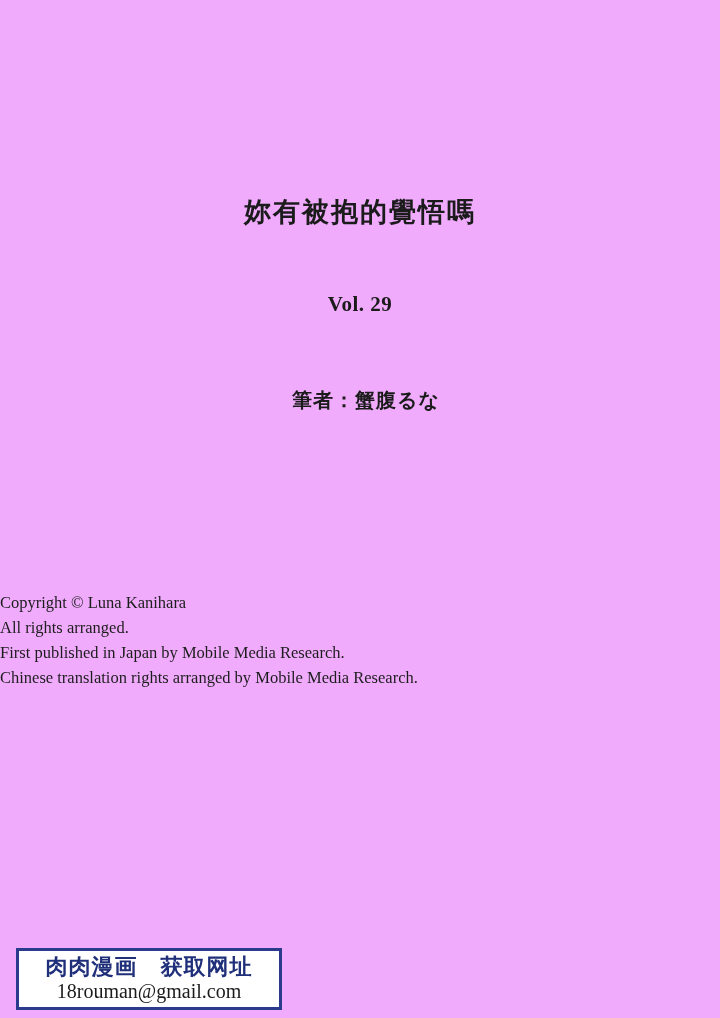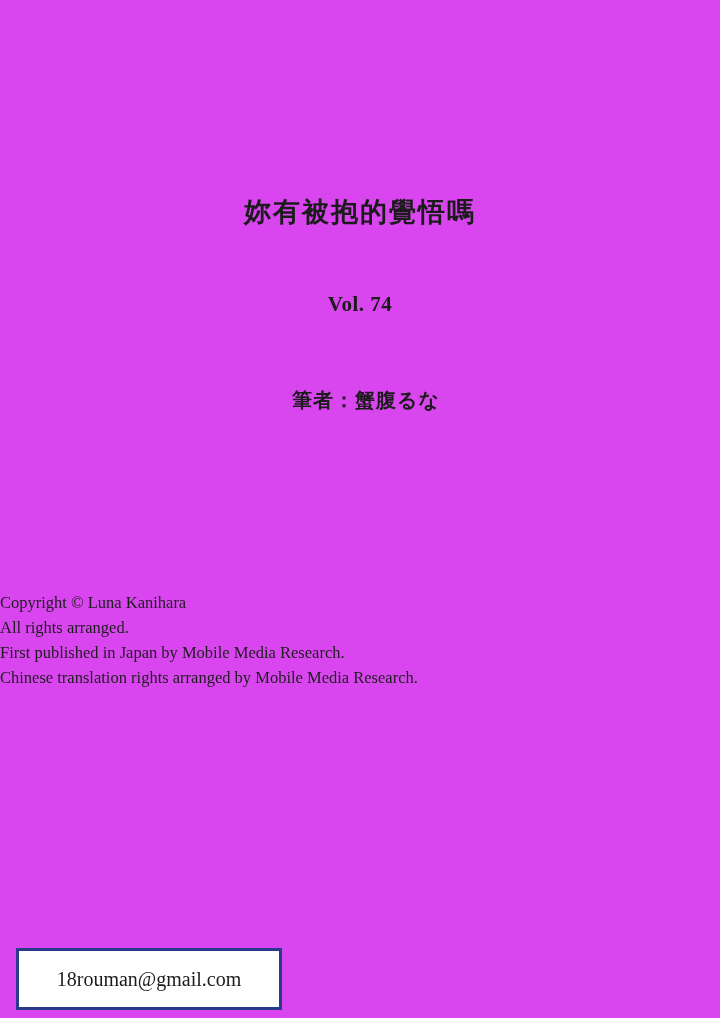--- a/index.html
+++ b/index.html
@@ -11,21 +11,21 @@
     height: 1018px;
     background: #ffffff;
     font-family: "Liberation Sans", sans-serif;
     position: relative;
     overflow: hidden;
   }
   .page {
     position: relative;
     width: 720px;
     height: 1018px;
-    background: #d946ef;
+    background: #f0abfc;
   }
   .title-block {
     position: absolute;
     top: 196px;
     left: 0;
     width: 720px;
     text-align: center;
   }
   .work-title {
     font-family: "DejaVu Sans", "Liberation Sans", sans-serif;
@@ -111,28 +111,29 @@
 </style>
 </head>
 <body>
 
 <div class="page">
 
   <div class="title-block">
     <h1 class="work-title">妳有被抱的覺悟嗎</h1>
   </div>
 
-  <div class="volume">Vol. 74</div>
+  <div class="volume">Vol. 29</div>
 
   <div class="author">筆者：蟹腹るな</div>
 
   <div class="copyright-block">
     <span class="line">Copyright © Luna Kanihara</span>
     <span class="line">All rights arranged.</span>
     <span class="line">First published in Japan by Mobile Media Research.</span>
     <span class="line">Chinese translation rights arranged by Mobile Media Research.</span>
   </div>
 
   <div class="watermark">
+    <div class="wm-top">肉肉漫画　获取网址</div>
     <div class="wm-bottom">18rouman@gmail.com</div>
   </div>
 
 </div>
 
 </body></html>

